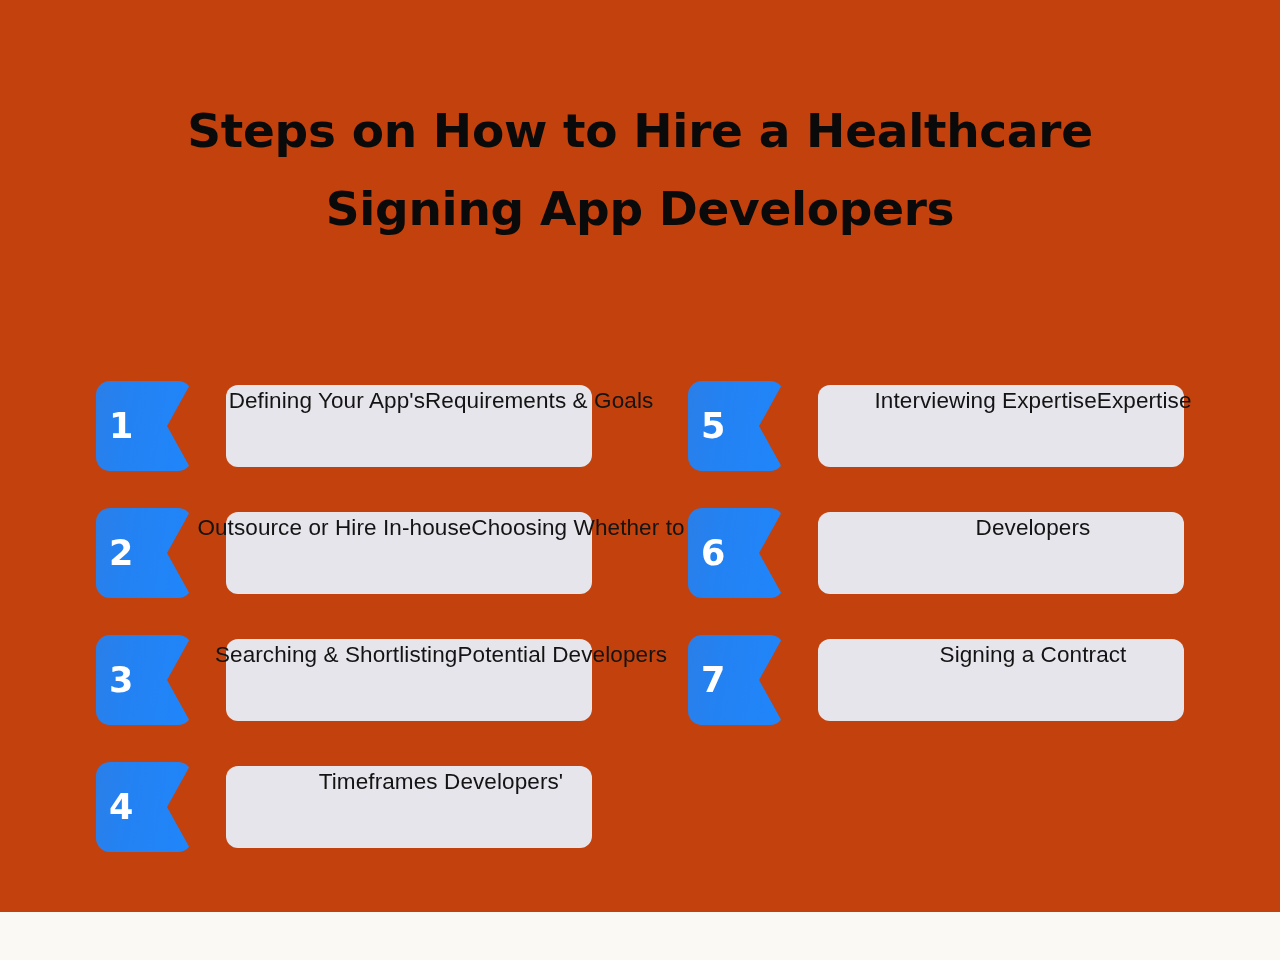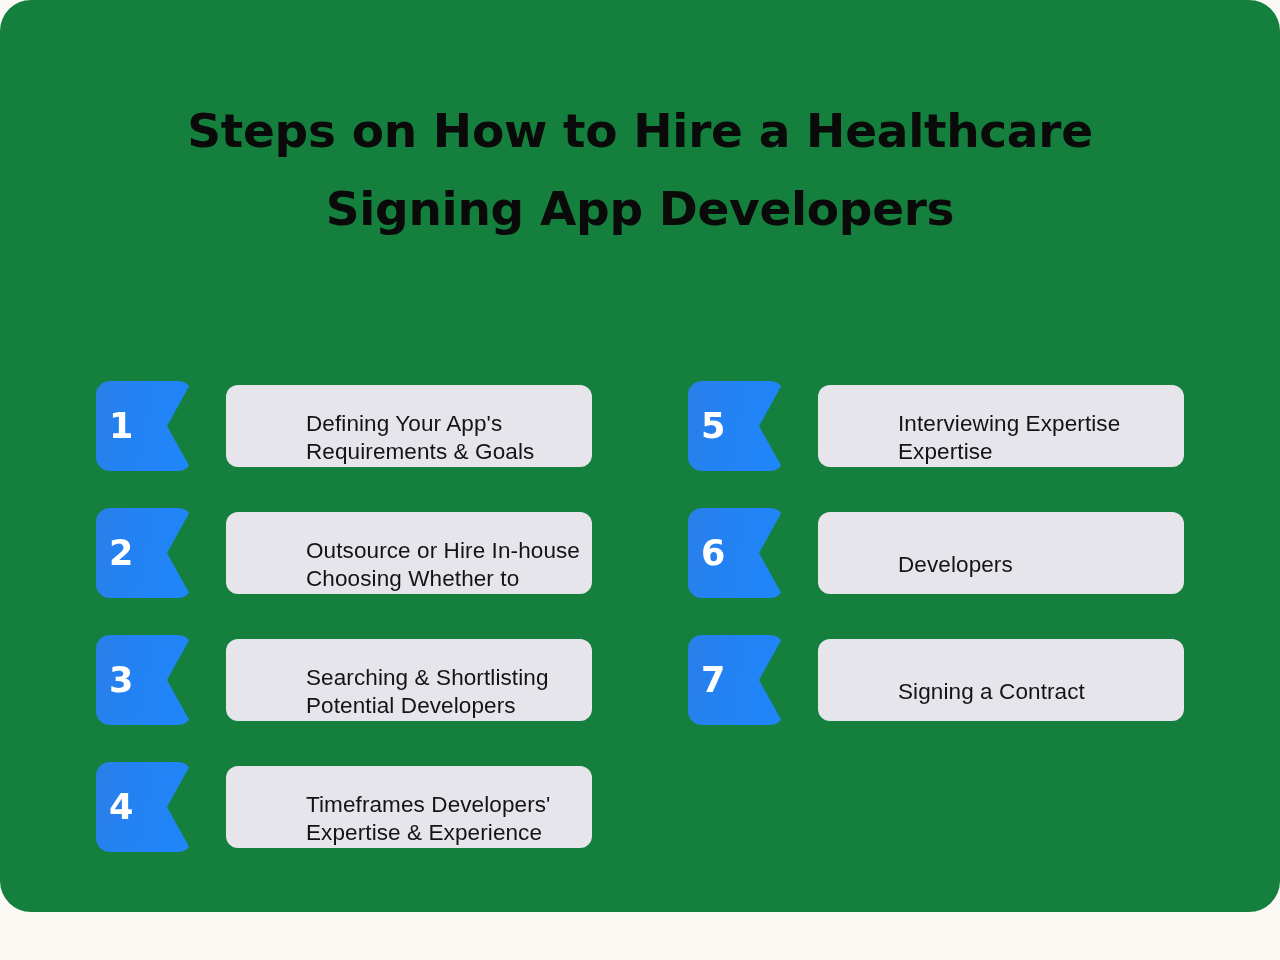--- a/index.html
+++ b/index.html
@@ -11,22 +11,21 @@
     height: 960px;
     background: #FBF9F4;
     font-family: "Liberation Sans", sans-serif;
     overflow: hidden;
   }
 
   .infographic {
     position: relative;
     width: 1280px;
     height: 912px;
-    background: #15803d;
-    border-radius: 31px;
+    background: #c2410c;
   }
 
   
   .title-block {
     position: absolute;
     left: 0;
     top: 92px;
     width: 1280px;
     text-align: center;
   }
@@ -93,25 +92,25 @@
     font-family: "DejaVu Sans", sans-serif;
     font-weight: 700;
     font-size: 35px;
     line-height: 1;
     color: #FFFFFF;
   }
 
   .step-text {
     position: absolute;
     left: 210px;
-    top: 12px;
+    top: 6px;
     right: 16px;
     height: 90px;
     display: flex;
-    flex-direction: column;
+    flex-direction: row;
     justify-content: center;
     font-size: 22.5px;
     line-height: 28.5px;
     color: #141414;
     letter-spacing: 0.1px;
   }
   .step-text .tline {
     display: block;
     white-space: nowrap;
   }
@@ -185,18 +184,17 @@
         <span class="tline">Signing a Contract</span>
       </div>
     </div>
 
     <div class="step">
       <div class="step-card"></div>
       <div class="step-badge"></div>
       <div class="step-number">4</div>
       <div class="step-text">
         <span class="tline">Timeframes Developers'</span>
-        <span class="tline">Expertise &amp; Experience</span>
       </div>
     </div>
 
   </div>
 </div>
 
 </body></html>

